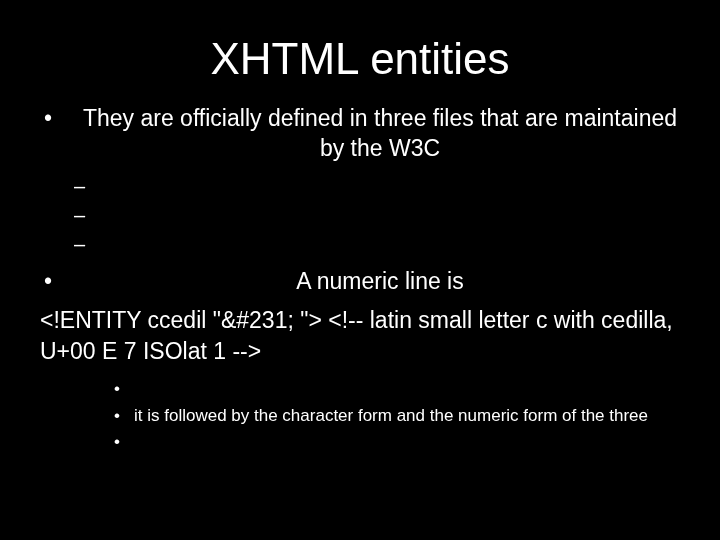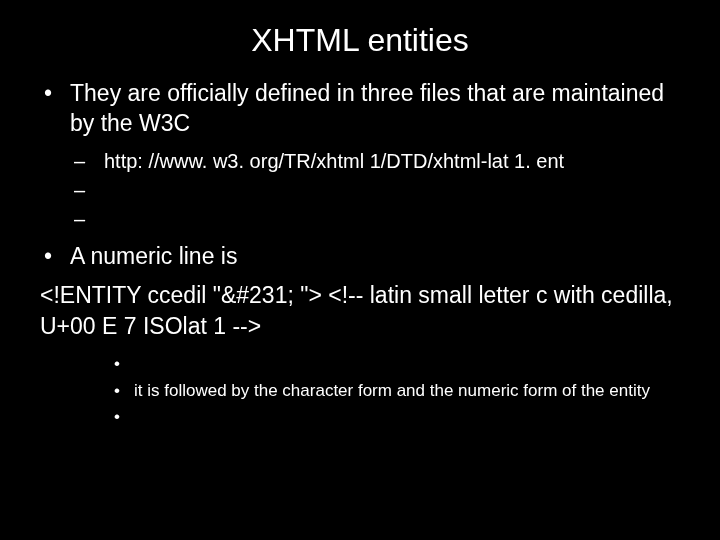--- a/index.html
+++ b/index.html
@@ -7,39 +7,39 @@
     width: 720px;
     height: 540px;
     background: #000;
     color: #fff;
     font-family: Arial, Helvetica, sans-serif;
     overflow: hidden;
     padding: 18px 30px 20px 30px;
   }
   .title {
     text-align: center;
-    font-size: 32px;
+    font-size: 44px;
     font-weight: 400;
     margin-bottom: 20px;
-    margin-top: 4px;
+    margin-top: 16px;
   }
   .bullet-l1 {
     display: flex;
     font-size: 23px;
     line-height: 1.3;
     margin-bottom: 8px;
     padding-left: 6px;
   }
   .bullet-l1 .dot {
     width: 34px;
     flex-shrink: 0;
     text-align: left;
     padding-left: 8px;
   }
-  .bullet-l1 .txt { flex: 1; }
+  .bullet-l1 .txt { flex: 1; text-align: center; }
   .bullet-l2 {
     display: flex;
     font-size: 20px;
     line-height: 1.45;
     padding-left: 44px;
   }
   .bullet-l2 .dash {
     width: 30px;
     flex-shrink: 0;
   }
@@ -70,21 +70,20 @@
 
 <div class="title">XHTML entities</div>
 
 <div class="bullet-l1">
   <div class="dot">•</div>
   <div class="txt">They are officially defined in three files that are maintained by the W3C</div>
 </div>
 
 <div class="bullet-l2">
   <div class="dash">–</div>
-  <div class="txt">http: //www. w3. org/TR/xhtml 1/DTD/xhtml-lat 1. ent</div>
 </div>
 <div class="bullet-l2">
   <div class="dash">–</div>
 </div>
 <div class="bullet-l2">
   <div class="dash">–</div>
 </div>
 
 <div class="gap"></div>
 
@@ -93,17 +92,17 @@
   <div class="txt">A numeric line is</div>
 </div>
 
 <div class="sample">&lt;!ENTITY ccedil "&amp;#231; "&gt; &lt;!-- latin small letter c with cedilla, U+00 E 7 ISOlat 1 --&gt;</div>
 
 <div class="bullet-l3">
   <div class="dot">•</div>
 </div>
 <div class="bullet-l3">
   <div class="dot">•</div>
-  <div class="txt">it is followed by the character form and the numeric form of the entity</div>
+  <div class="txt">it is followed by the character form and the numeric form of the three</div>
 </div>
 <div class="bullet-l3">
   <div class="dot">•</div>
 </div>
 
 </body></html>

